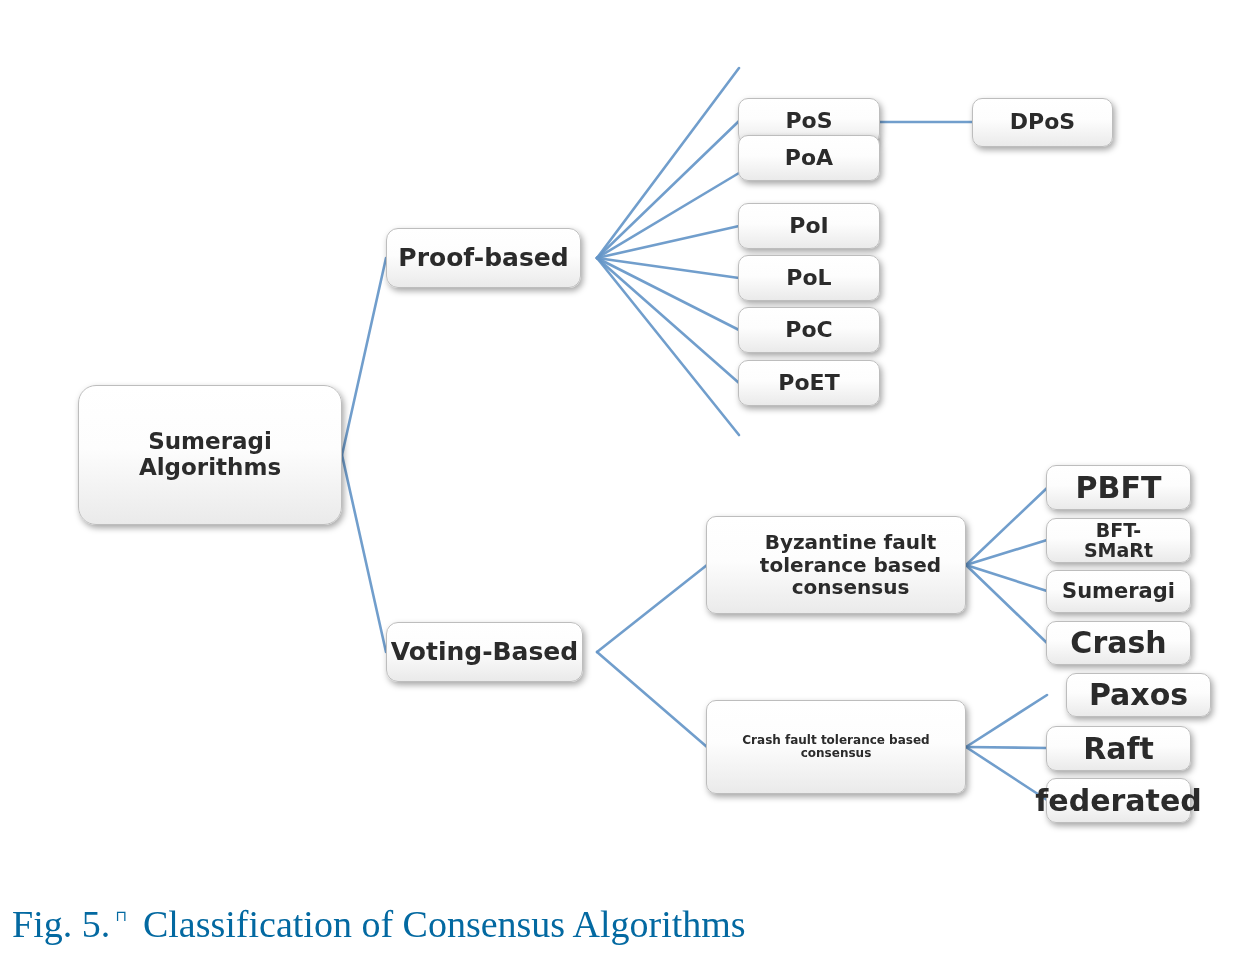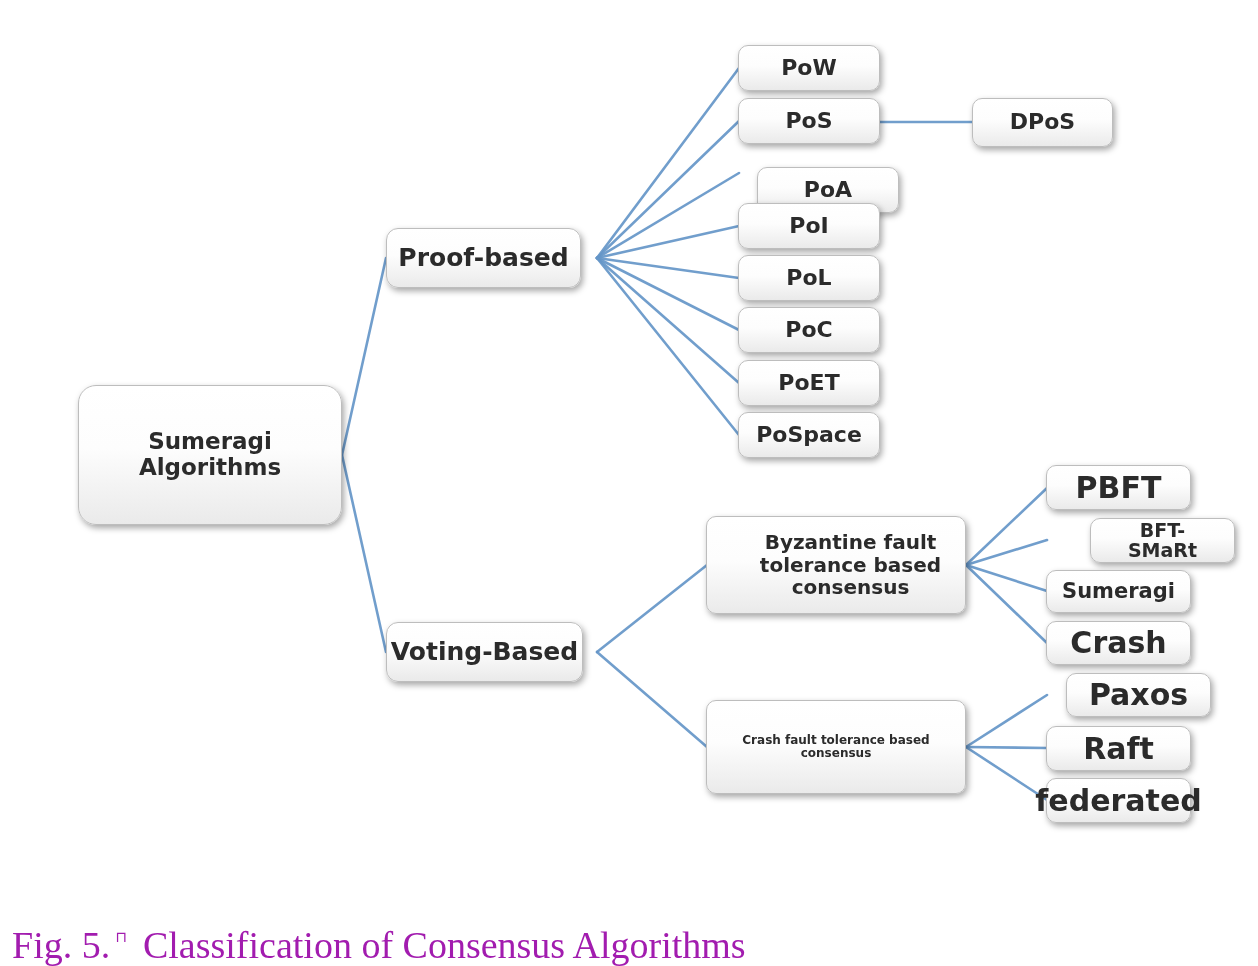--- a/index.html
+++ b/index.html
@@ -50,53 +50,53 @@
   #n-root .lbl { max-width: 175px; }
 
   
   #n-proof  { left: 386px; top: 228px; width: 195px; height: 60px; border-radius: 12px; font-size: 25px; }
   #n-voting { left: 386px; top: 622px; width: 197px; height: 60px; border-radius: 12px; font-size: 25px; }
 
   
   .po-leaf  { left: 738px; width: 142px; height: 46px; font-size: 22px; }
   #n-pow     { top:  45px; }
   #n-pos     { top:  98px; }
-  #n-poa     { top: 167px; margin-left: 19px; }
+  #n-poa     { top: 135px; }
   #n-poi     { top: 203px; }
   #n-pol     { top: 255px; }
   #n-poc     { top: 307px; }
   #n-poet    { top: 360px; }
   #n-pospace { top: 412px; }
   #n-dpos   { left: 972px; top:  98px; width: 141px; height: 49px; font-size: 22px; }
 
   
   #n-byz    { left: 706px; top: 516px; width: 260px; height: 98px; font-size: 20px; padding-left: 29px; }
   #n-byz .lbl   { max-width: 205px; }
   #n-crash  { left: 706px; top: 700px; width: 260px; height: 94px; font-size: 12px; }
   #n-crash .lbl { max-width: 205px; }
 
   
   .vote-leaf { left: 1046px; width: 145px; height: 45px; font-size: 30px; }
   #n-pbft      { top: 465px; }
-  #n-bftsmart  { top: 518px; font-size: 19px; line-height: 1.05; margin-left: 44px; }
+  #n-bftsmart  { top: 518px; font-size: 19px; line-height: 1.05; }
   #n-bftsmart .lbl { max-width: 78px; }
   #n-sumeragi  { top: 570px; height: 43px; font-size: 21px; }
   #n-ripple    { top: 621px; height: 44px; }
   #n-paxos     { top: 673px; height: 44px; margin-left: 20px; }
   #n-raft      { top: 726px; }
   #n-federated { top: 778px; }
 
   
   .caption {
     position: absolute;
     left: 12px;
-    top: 923px;
+    top: 902px;
     font-family: "Liberation Serif", "DejaVu Serif", serif;
     font-size: 38px;
-    color: #a21caf;
+    color: #0369a1;
     white-space: nowrap;
   }
   .caption .stray-mark {
     font-family: "DejaVu Sans", sans-serif;
     font-size: 15px;
     position: relative;
     top: -16px;
     margin: 0 16px 0 5px;
   }
 </style>
@@ -134,44 +134,38 @@
   </svg>
 
   <div class="node" id="n-root">
     <span class="lbl">Sumeragi Algorithms</span>
   </div>
 
   <div class="node" id="n-proof">
     <span class="lbl">Proof-based</span>
   </div>
 
-  <div class="node po-leaf" id="n-pow">
-    <span class="lbl">PoW</span>
-  </div>
   <div class="node po-leaf" id="n-pos">
     <span class="lbl">PoS</span>
   </div>
   <div class="node po-leaf" id="n-poa">
     <span class="lbl">PoA</span>
   </div>
   <div class="node po-leaf" id="n-poi">
     <span class="lbl">PoI</span>
   </div>
   <div class="node po-leaf" id="n-pol">
     <span class="lbl">PoL</span>
   </div>
   <div class="node po-leaf" id="n-poc">
     <span class="lbl">PoC</span>
   </div>
   <div class="node po-leaf" id="n-poet">
     <span class="lbl">PoET</span>
   </div>
-  <div class="node po-leaf" id="n-pospace">
-    <span class="lbl">PoSpace</span>
-  </div>
 
   <div class="node" id="n-dpos">
     <span class="lbl">DPoS</span>
   </div>
 
   <div class="node" id="n-voting">
     <span class="lbl">Voting-Based</span>
   </div>
 
   <div class="node" id="n-byz">

